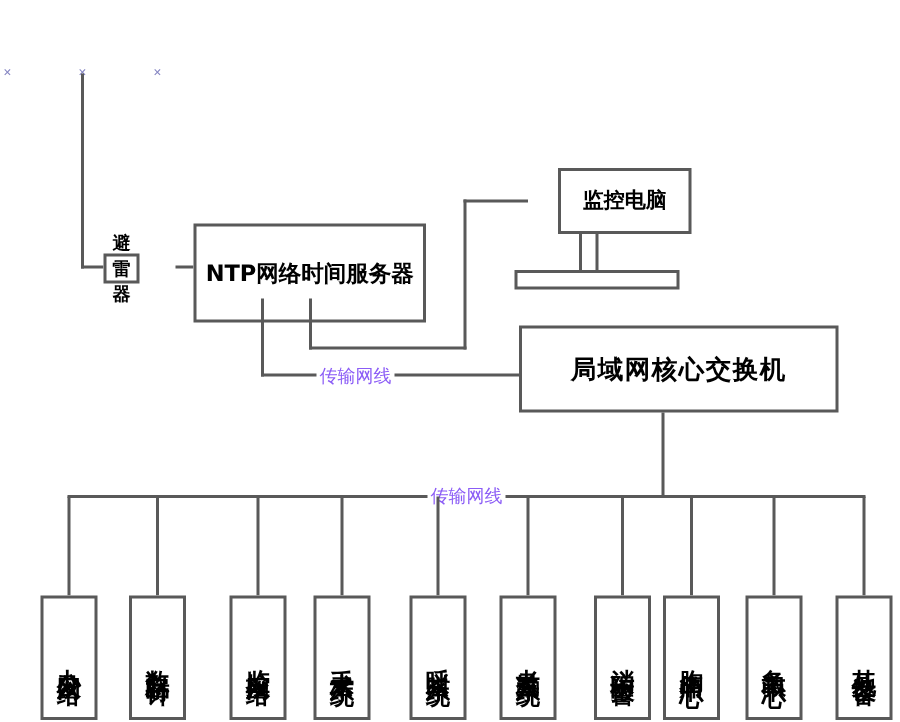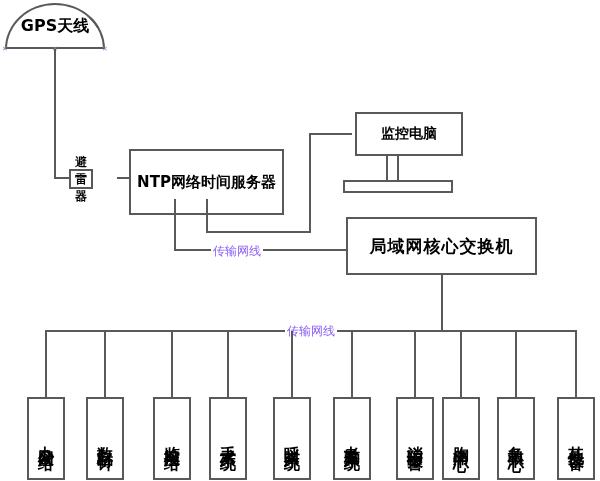--- a/index.html
+++ b/index.html
@@ -70,57 +70,54 @@
     border-left:2px solid #595959;
     border-right:2px solid #595959;
     box-sizing:border-box;
   }
 </style>
 </head>
 <body>
 
 <div id="canvas">
 
-  <div class="dome" style="left:5px;top:3px;width:100px;height:46px;font-size:16px;">
-    <span>GPS天线</span>
-  </div>
 
   <span class="handle" style="left:5px;top:49px;">✕</span>
   <span class="handle" style="left:55px;top:49px;">✕</span>
   <span class="handle" style="left:105px;top:49px;">✕</span>
 
   <div class="line" style="left:54px;top:49px;width:2px;height:130px;"></div>
   <div class="line" style="left:54px;top:177px;width:15px;height:2px;"></div>
 
   <div class="node" style="left:69px;top:169px;width:24px;height:20px;font-size:12px;">
     <span>避雷器</span>
   </div>
 
   <div class="line" style="left:117px;top:177px;width:12px;height:2px;"></div>
 
   <div class="node" style="left:129px;top:149px;width:155px;height:66px;font-size:15px;">
     <span>NTP网络时间服务器</span>
   </div>
 
-  <div class="node" style="left:355px;top:112px;width:108px;height:44px;font-size:14px;">
+  <div class="node" style="left:372px;top:112px;width:89px;height:44px;font-size:14px;">
     <span>监控电脑</span>
   </div>
   <div class="monitor-stand"></div>
   <div class="node" style="left:343px;top:180px;width:110px;height:13px;"></div>
 
   <div class="line" style="left:206px;top:199px;width:2px;height:34px;"></div>
   <div class="line" style="left:206px;top:231px;width:105px;height:2px;"></div>
   <div class="line" style="left:309px;top:133px;width:2px;height:100px;"></div>
   <div class="line" style="left:309px;top:133px;width:43px;height:2px;"></div>
 
   <div class="line" style="left:174px;top:199px;width:2px;height:52px;"></div>
   <div class="line" style="left:174px;top:249px;width:172px;height:2px;"></div>
   <span class="edge-label" style="left:237px;top:251px;">传输网线</span>
 
-  <div class="node" style="left:346px;top:217px;width:191px;height:58px;font-size:17px;letter-spacing:1px;">
+  <div class="node" style="left:346px;top:217px;width:213px;height:58px;font-size:17px;letter-spacing:1px;">
     <span>局域网核心交换机</span>
   </div>
 
   <div class="line" style="left:441px;top:275px;width:2px;height:57px;"></div>
 
   <div class="line" style="left:45px;top:330px;width:532px;height:2px;"></div>
   <span class="edge-label" style="left:311px;top:331px;">传输网线</span>
 
   <div class="line" style="left:45px;top:331px;width:2px;height:66px;"></div>
   <div class="line" style="left:104px;top:331px;width:2px;height:66px;"></div>

